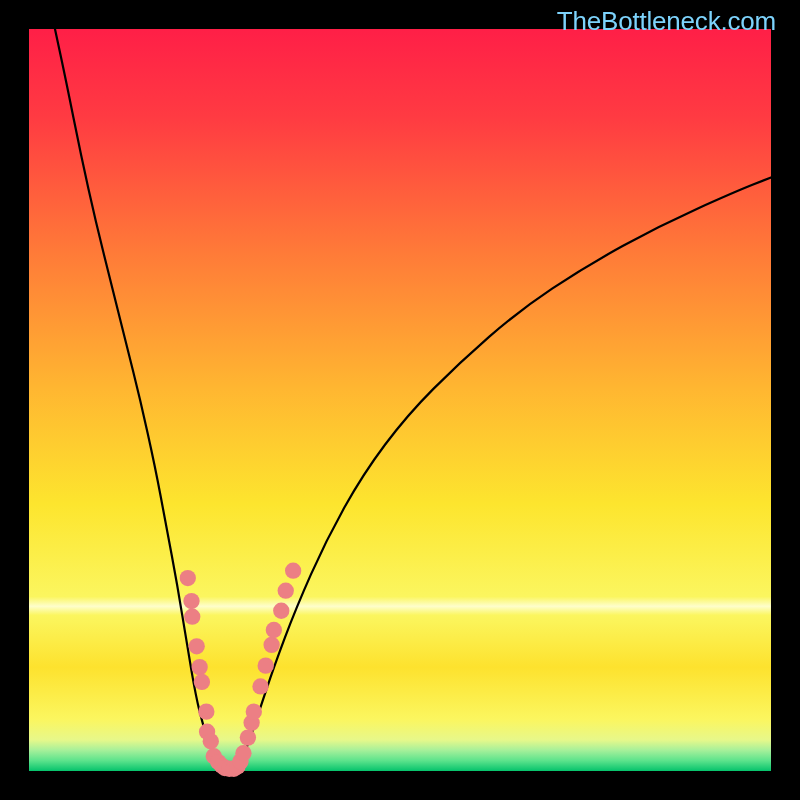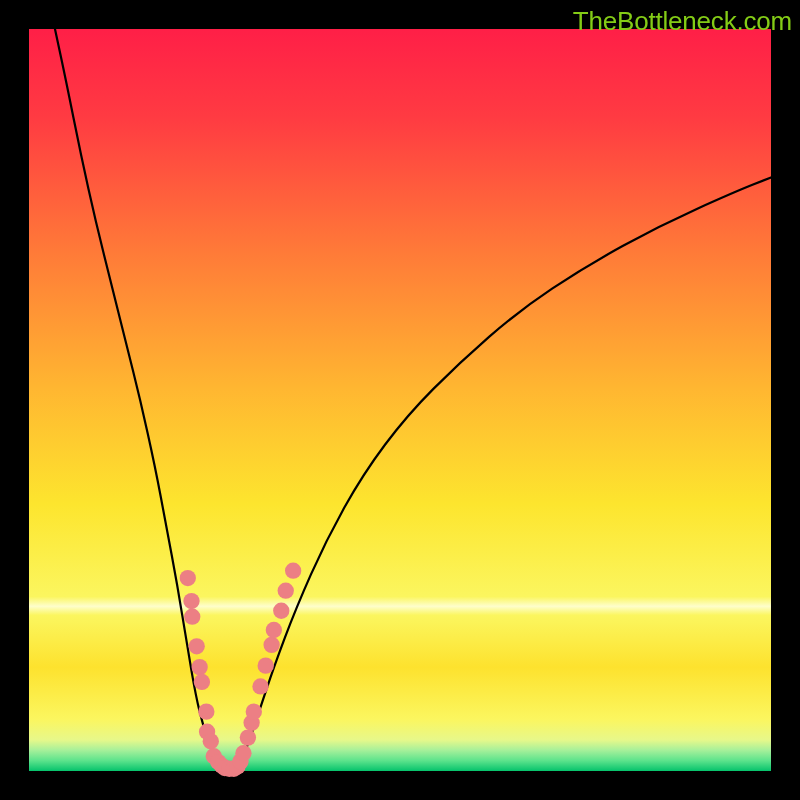--- a/index.html
+++ b/index.html
@@ -29,22 +29,22 @@
   .gradient {
     position: absolute;
     top: 0;
     left: 0;
     width: 100%;
     height: 100%;
   }
   .watermark {
     position: absolute;
     top: 6px;
-    right: 8px;
-    color: #84cc16;
+    right: 24px;
+    color: #7dd3fc;
     font-size: 26px;
     font-weight: 500;
     letter-spacing: -0.2px;
   }
   svg.curve {
     position: absolute;
     top: 0;
     left: 0;
     width: 100%;
     height: 100%;

